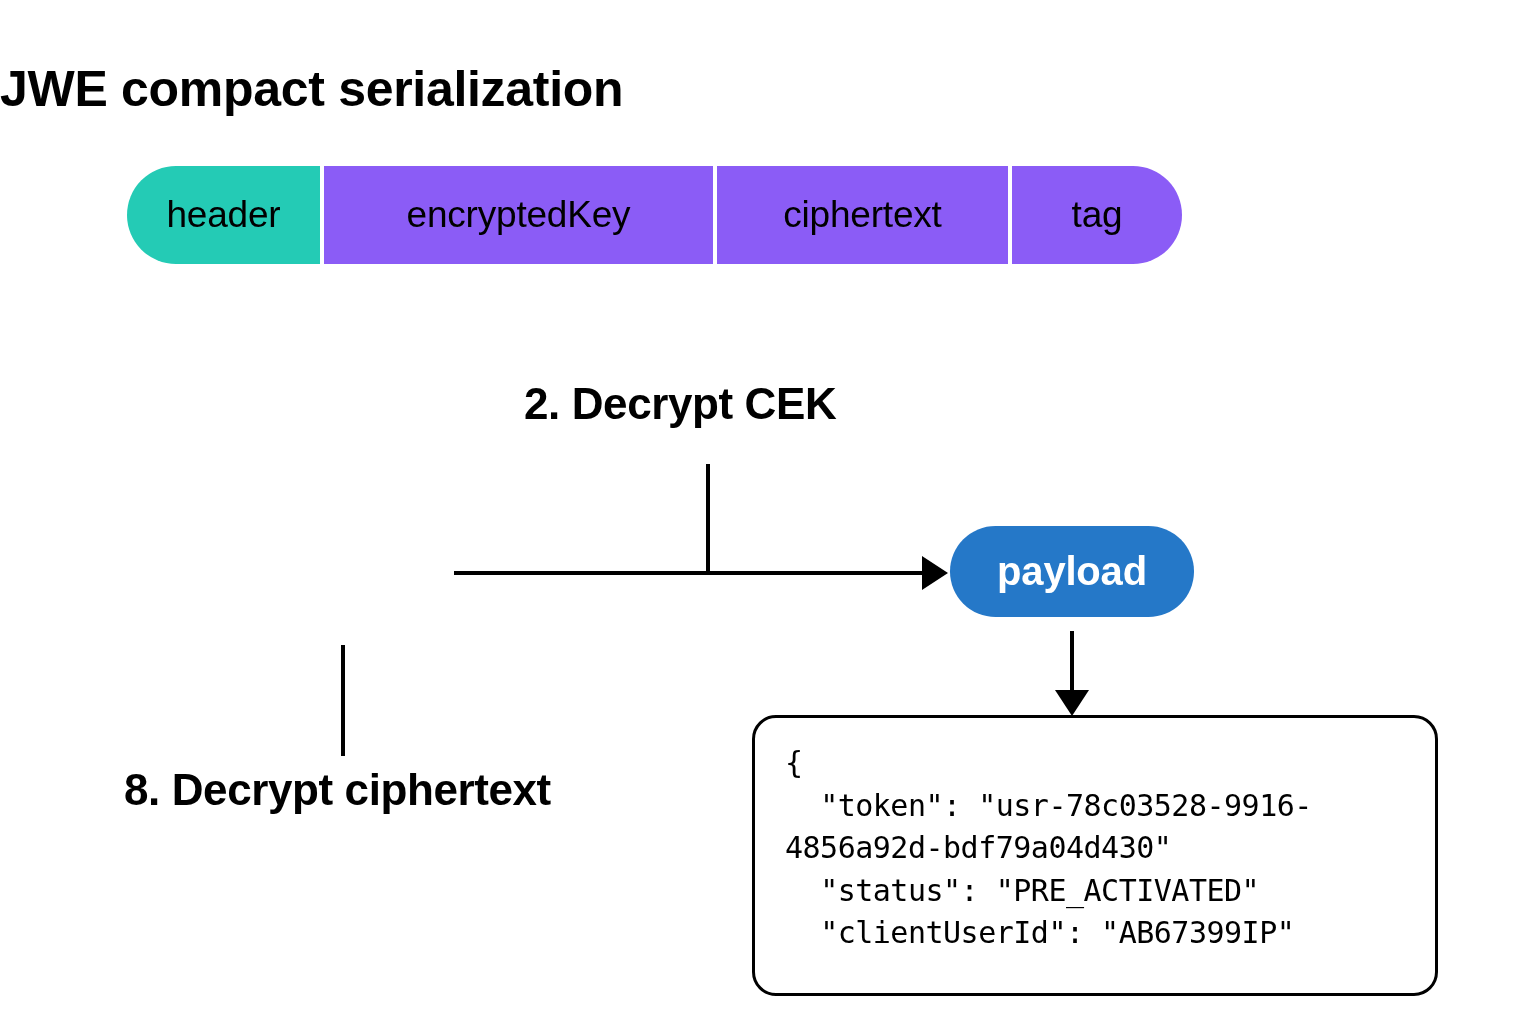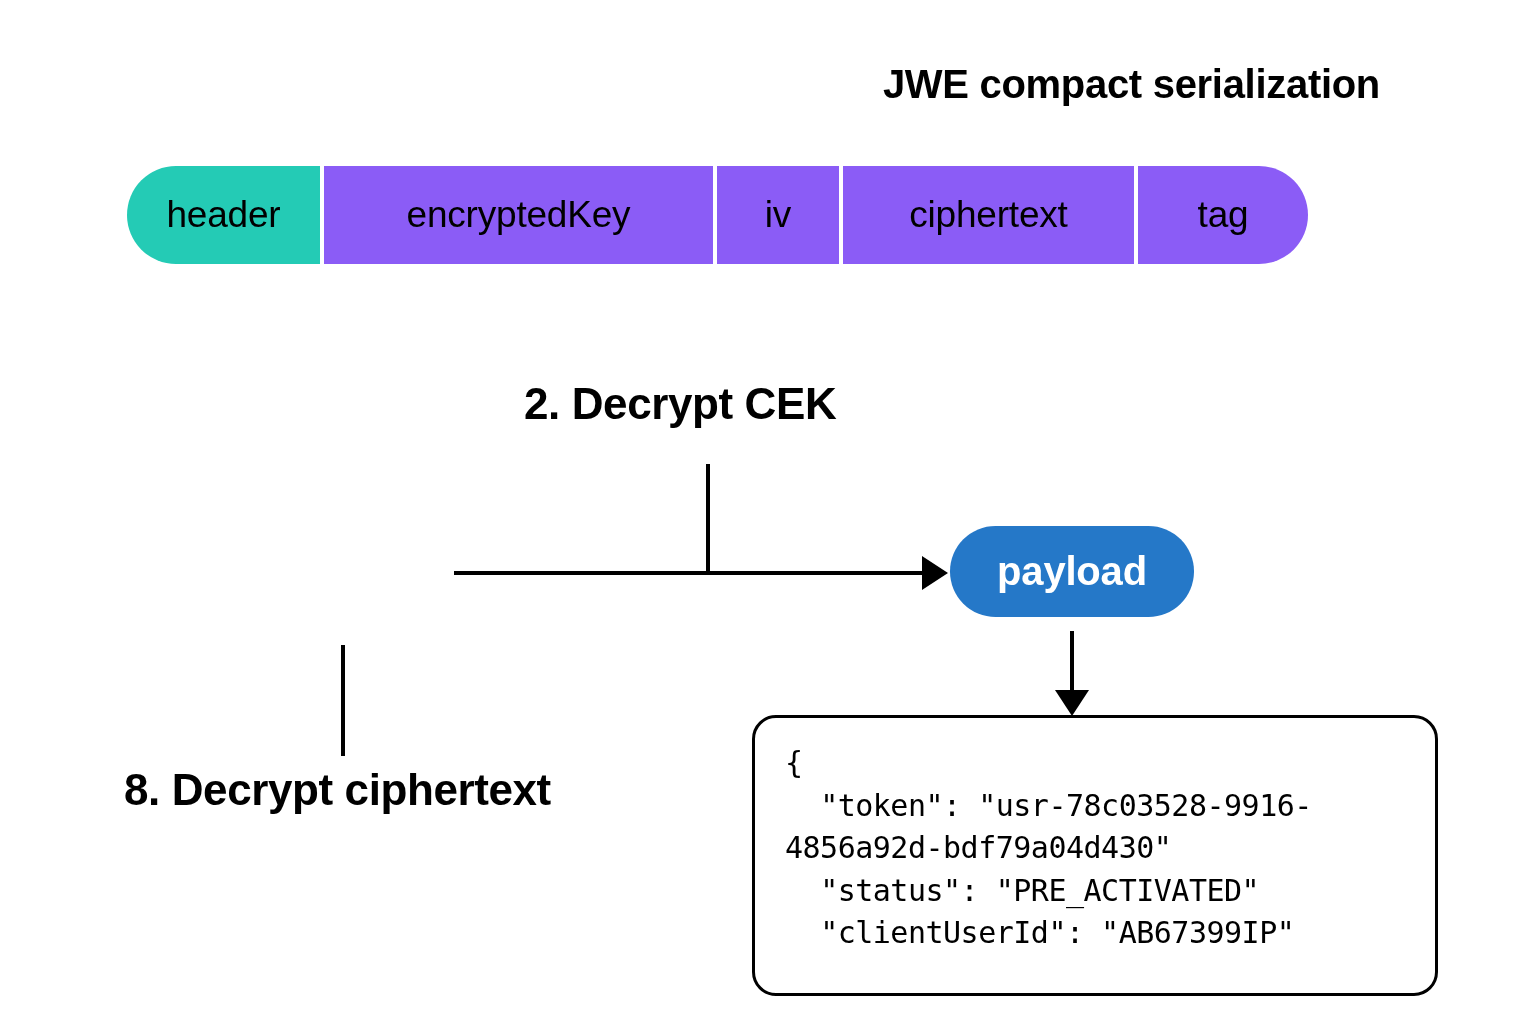--- a/index.html
+++ b/index.html
@@ -18,22 +18,22 @@
     background: #ffffff;
     overflow: hidden;
   }
 
   
   #diagram-title {
     position: absolute;
     left: 0;
     top: 62px;
     width: 1380px;
-    text-align: right;
-    font-size: 40px;
+    text-align: left;
+    font-size: 50px;
     font-weight: 700;
     color: #000000;
     letter-spacing: -0.3px;
     line-height: 1.1;
     white-space: nowrap;
   }
 
   
   #jwe-bar {
     position: absolute;
@@ -203,21 +203,20 @@
 </head>
 <body>
 
 <div id="canvas">
 
   <div id="diagram-title">JWE compact serialization</div>
 
   <div id="jwe-bar">
     <div class="jwe-segment seg-header">header</div>
     <div class="jwe-segment seg-enckey">encryptedKey</div>
-    <div class="jwe-segment seg-iv">iv</div>
     <div class="jwe-segment seg-cipher">ciphertext</div>
     <div class="jwe-segment seg-tag">tag</div>
   </div>
 
   <div class="step-label" id="step-1-label">2. Decrypt CEK</div>
 
   <div class="step-label" id="step-2-label">8. Decrypt ciphertext</div>
 
   <div class="line" id="connector-step1-tick"></div>
 

